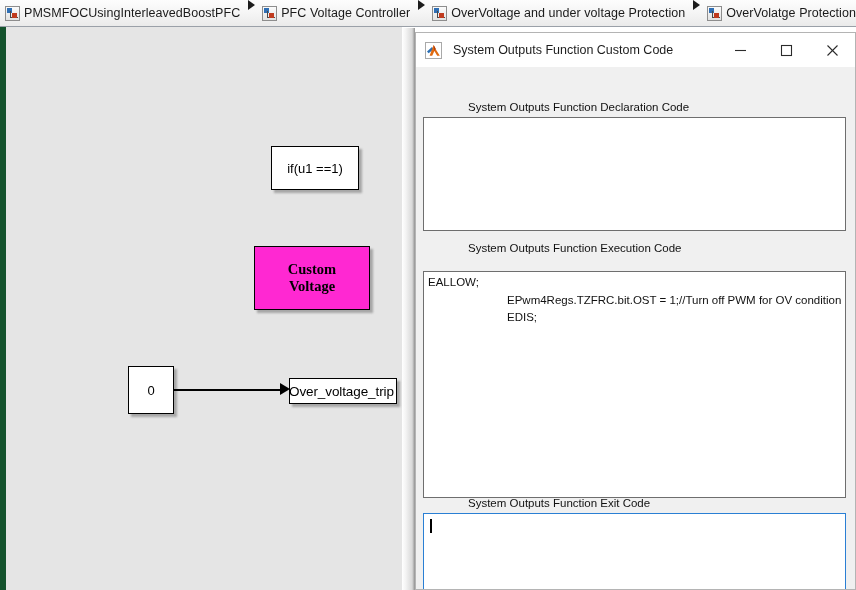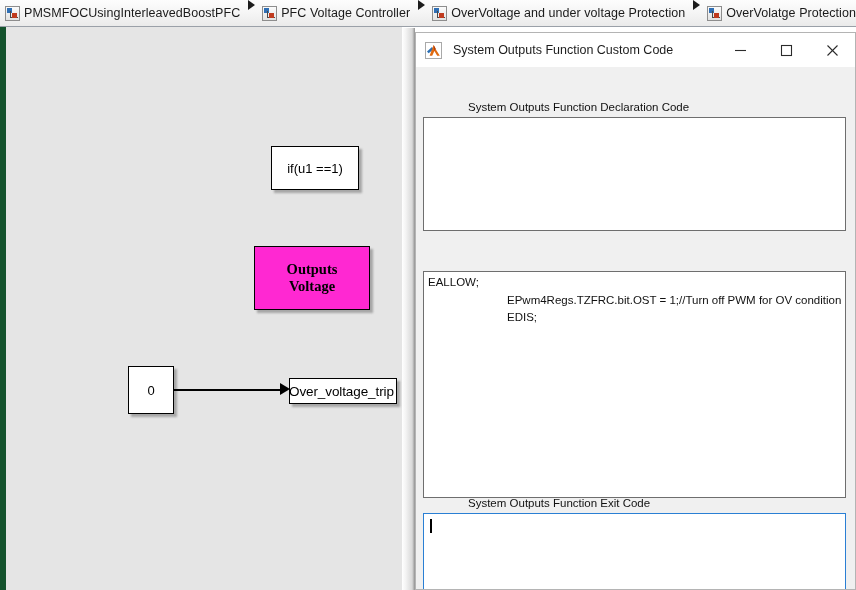--- a/index.html
+++ b/index.html
@@ -317,21 +317,21 @@
 </div>
 
 <div class="canvas">
 
   <div class="blk" id="blk-if">
     <span>if(u1 ==1)</span>
   </div>
 
   <div class="blk" id="blk-sysout">
     <div>
-      <span>Outputs</span><br>
+      <span>Custom</span><br>
       <span>Voltage</span>
     </div>
   </div>
 
   <div class="blk" id="blk-const">
     <span>0</span>
   </div>
 
   <div class="sig-line" id="sig-1"></div>
   <div id="sig-arrow"></div>
@@ -374,20 +374,21 @@
     </div>
   </div>
 
   <div class="dlg-body">
 
     <div class="field-label" style="left:8px; top:34px;">System Outputs Function Declaration Code</div>
     <div class="code-box" id="box-declaration" style="left:7px; top:50px; width:423px; height:114px;">
       <div class="code-text"></div>
     </div>
 
+    <div class="field-label" style="left:8px; top:175px;">System Outputs Function Execution Code</div>
     <div class="code-box" id="box-execution" style="left:7px; top:204px; width:423px; height:227px;">
       <div class="code-text">EALLOW;</div>
       <div class="code-text code-indent">EPwm4Regs.TZFRC.bit.OST = 1;//Turn off PWM for OV condition</div>
       <div class="code-text code-indent">EDIS;</div>
     </div>
 
     <div class="field-label" style="left:8px; top:430px;">System Outputs Function Exit Code</div>
     <div class="code-box focused" id="box-exit" style="left:7px; top:446px; width:423px; height:112px;">
       <div class="caret"></div>
       <div class="code-text"></div>

